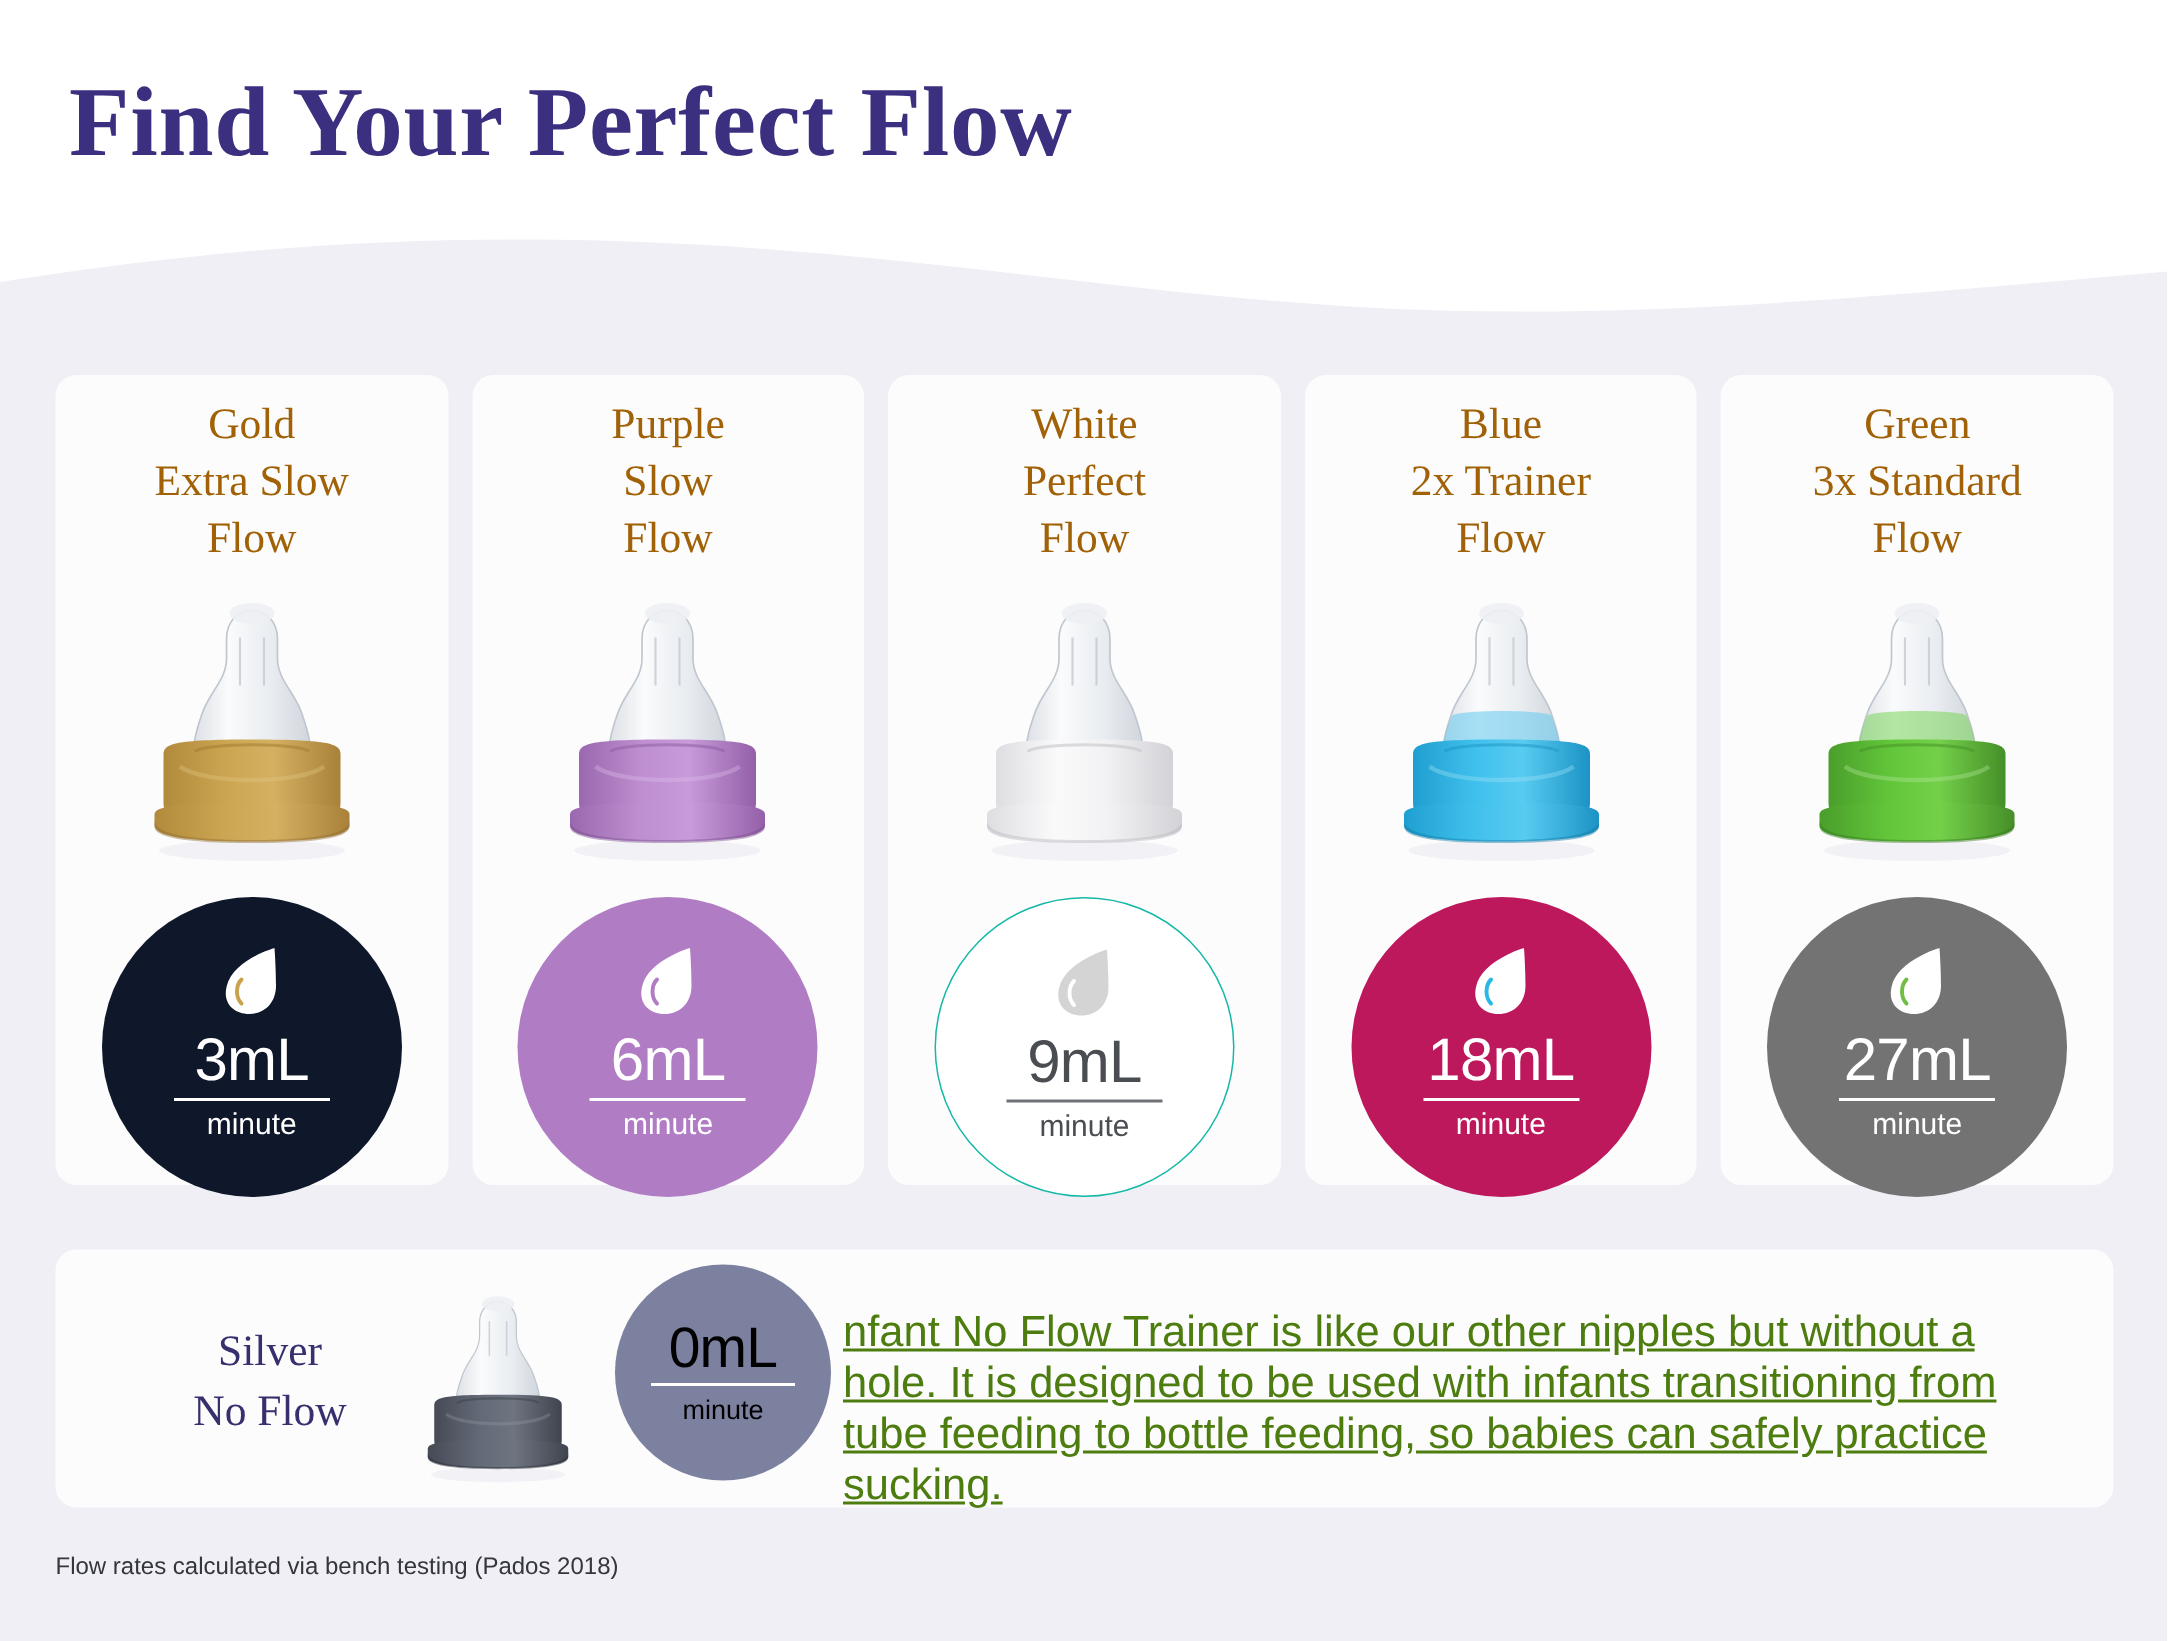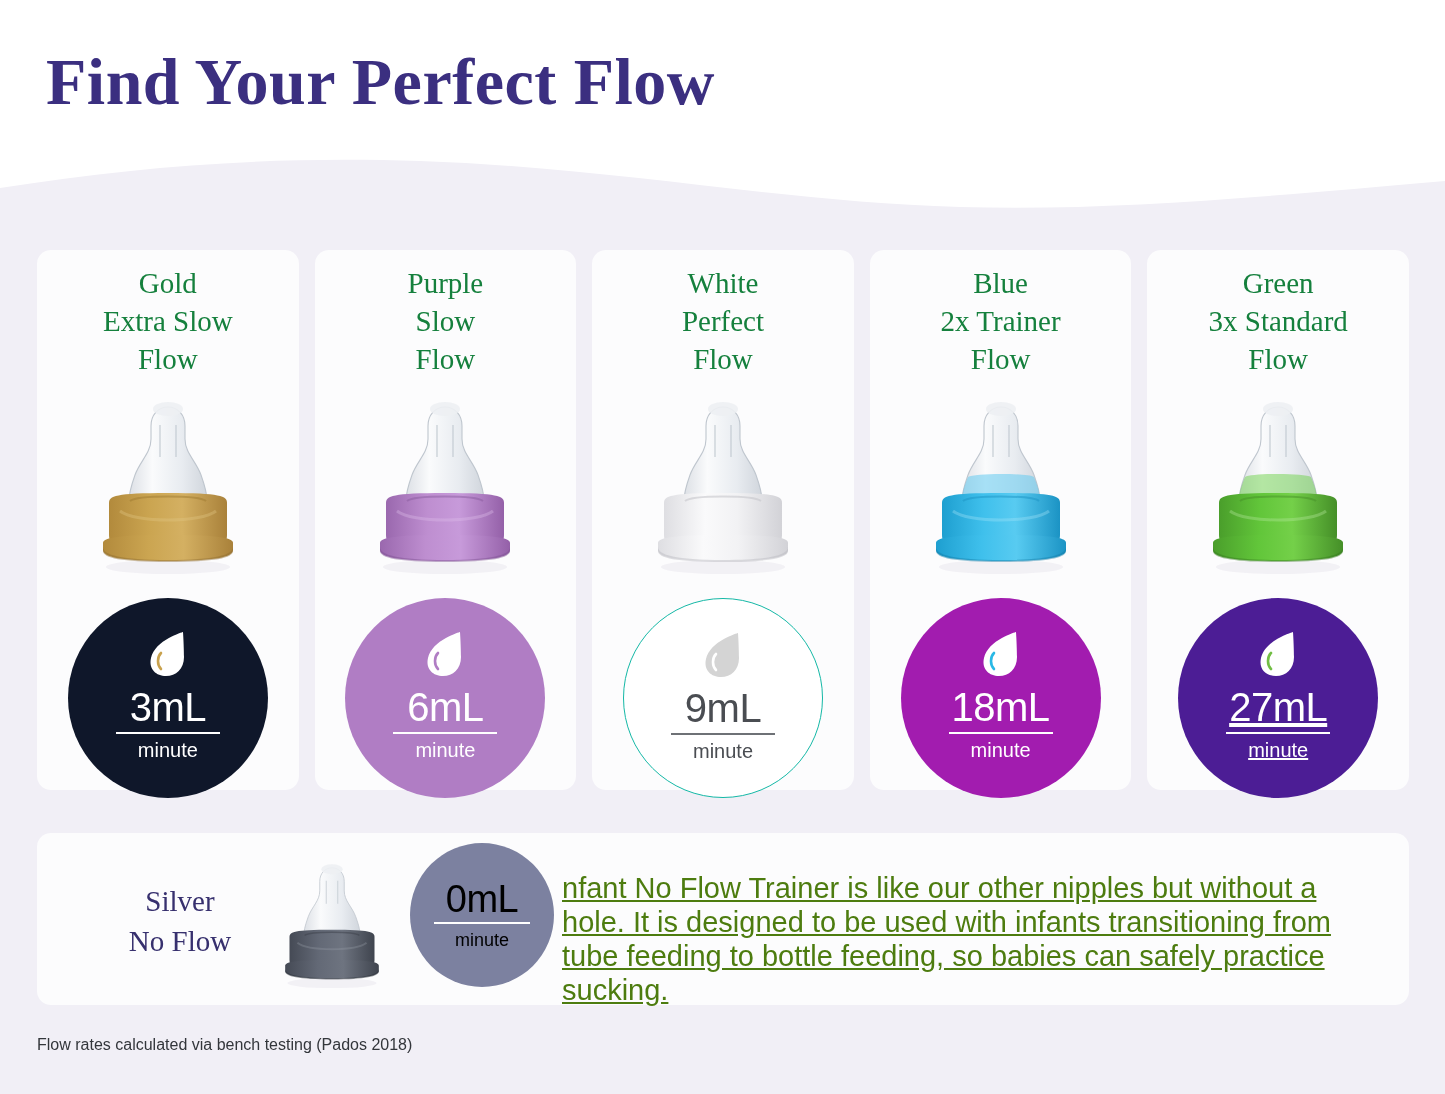--- a/index.html
+++ b/index.html
@@ -54,21 +54,21 @@
     height: 540px;
   }
 
   .card-title {
     position: absolute;
     left: 0; right: 0; top: 14px;
     text-align: center;
     font-family: "Liberation Serif", serif;
     font-size: 29px;
     line-height: 38px;
-    color: #15803d;
+    color: #a16207;
   }
 
   
   .nipple-wrap {
     position: absolute;
     left: 0; right: 0; top: 140px;
     height: 185px;
     display: flex;
     align-items: flex-end;
     justify-content: center;
@@ -341,21 +341,21 @@
         <path d="M60 82 C66 78 120 78 126 82 C131 94 132 100 132 106 L54 106 C54 100 55 94 60 82 Z" fill="#62CBF0" opacity="0.55"></path>
         <ellipse cx="93" cy="14" rx="15" ry="7" fill="#EDF0F3" opacity="0.9"></ellipse>
         <path d="M85 30 L85 62 M101 30 L101 62" stroke="#C2C9D1" stroke-width="1.4" fill="none" opacity="0.8"></path>
         <path d="M34 108 C34 101 40 98 93 98 C146 98 152 101 152 108 L152 140 C152 152 140 158 93 158 C46 158 34 152 34 140 Z" fill="url(#gd3)"></path>
         <path d="M28 148 C28 143 40 140 93 140 C146 140 158 143 158 148 L158 155 C158 162 140 166 93 166 C46 166 28 162 28 155 Z" fill="url(#gd3)"></path>
         <path d="M28 152 C28 160 46 165 93 165 C140 165 158 160 158 152 L158 156 C158 163 140 167 93 167 C46 167 28 163 28 156 Z" fill="#147CA6" opacity="0.45"></path>
         <path d="M55 106 C62 100 124 100 131 106" stroke="#1B93C4" stroke-width="2" fill="none" opacity="0.5"></path>
         <path d="M45 116 C60 128 126 128 141 116" stroke="#A5E4F8" stroke-width="3" fill="none" opacity="0.35"></path>
       </svg>
     </div>
-    <div class="flow-circle" style="background:#a21caf;color:#FFFFFF;">
+    <div class="flow-circle" style="background:#be185d;color:#FFFFFF;">
       <svg class="drop-icon" viewBox="0 0 46 50">
         <path d="M38 4 C38 4 10 12 6 30 C3.4 41.5 11.5 48 21 48 C31 48 39 41 39 29 C39 17 38 4 38 4 Z" fill="#FFFFFF"></path>
         <path d="M16 25 C12 29 12 37 16 41" stroke="#29B8E5" stroke-width="2.6" fill="none" stroke-linecap="round"></path>
       </svg>
       <div class="rate-value">18mL</div>
       <div class="rate-rule" style="background:#FFFFFF;"></div>
       <div class="rate-unit">minute</div>
     </div>
   </div>
 
@@ -386,21 +386,21 @@
         <path d="M60 82 C66 78 120 78 126 82 C131 94 132 100 132 106 L54 106 C54 100 55 94 60 82 Z" fill="#6ED24A" opacity="0.5"></path>
         <ellipse cx="93" cy="14" rx="15" ry="7" fill="#EDF0F3" opacity="0.9"></ellipse>
         <path d="M85 30 L85 62 M101 30 L101 62" stroke="#C2C9D1" stroke-width="1.4" fill="none" opacity="0.8"></path>
         <path d="M34 108 C34 101 40 98 93 98 C146 98 152 101 152 108 L152 140 C152 152 140 158 93 158 C46 158 34 152 34 140 Z" fill="url(#gd4)"></path>
         <path d="M28 148 C28 143 40 140 93 140 C146 140 158 143 158 148 L158 155 C158 162 140 166 93 166 C46 166 28 162 28 155 Z" fill="url(#gd4)"></path>
         <path d="M28 152 C28 160 46 165 93 165 C140 165 158 160 158 152 L158 156 C158 163 140 167 93 167 C46 167 28 163 28 156 Z" fill="#357A1E" opacity="0.45"></path>
         <path d="M55 106 C62 100 124 100 131 106" stroke="#458F28" stroke-width="2" fill="none" opacity="0.5"></path>
         <path d="M45 116 C60 128 126 128 141 116" stroke="#BBECA2" stroke-width="3" fill="none" opacity="0.35"></path>
       </svg>
     </div>
-    <div class="flow-circle" style="background:#4c1d95;color:#FFFFFF;text-decoration:underline;">
+    <div class="flow-circle" style="background:#737373;color:#FFFFFF;">
       <svg class="drop-icon" viewBox="0 0 46 50">
         <path d="M38 4 C38 4 10 12 6 30 C3.4 41.5 11.5 48 21 48 C31 48 39 41 39 29 C39 17 38 4 38 4 Z" fill="#FFFFFF"></path>
         <path d="M16 25 C12 29 12 37 16 41" stroke="#72BE44" stroke-width="2.6" fill="none" stroke-linecap="round"></path>
       </svg>
       <div class="rate-value">27mL</div>
       <div class="rate-rule" style="background:#FFFFFF;"></div>
       <div class="rate-unit">minute</div>
     </div>
   </div>
 

